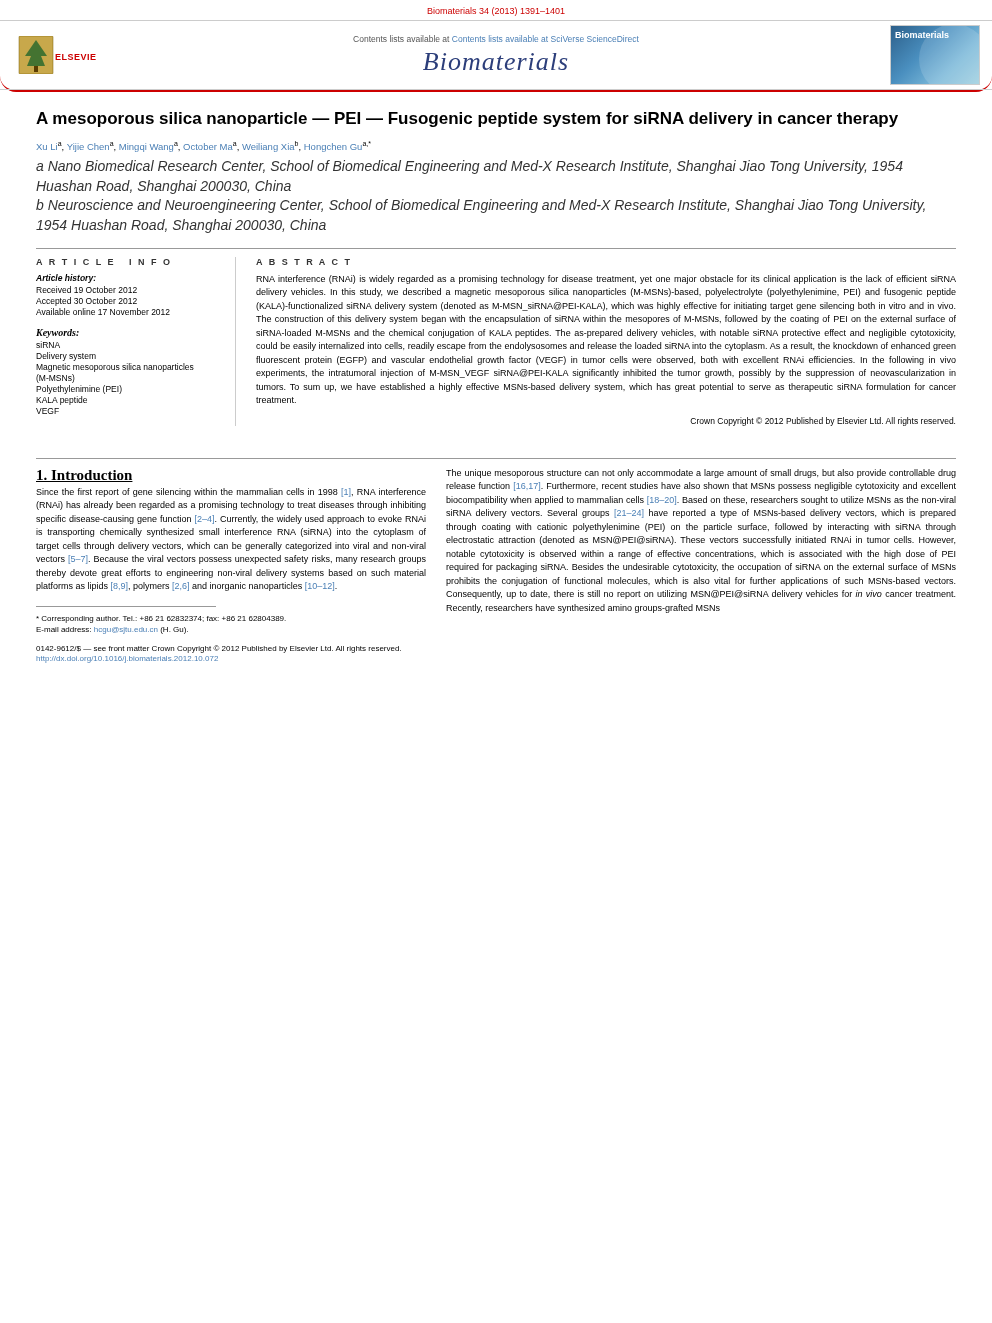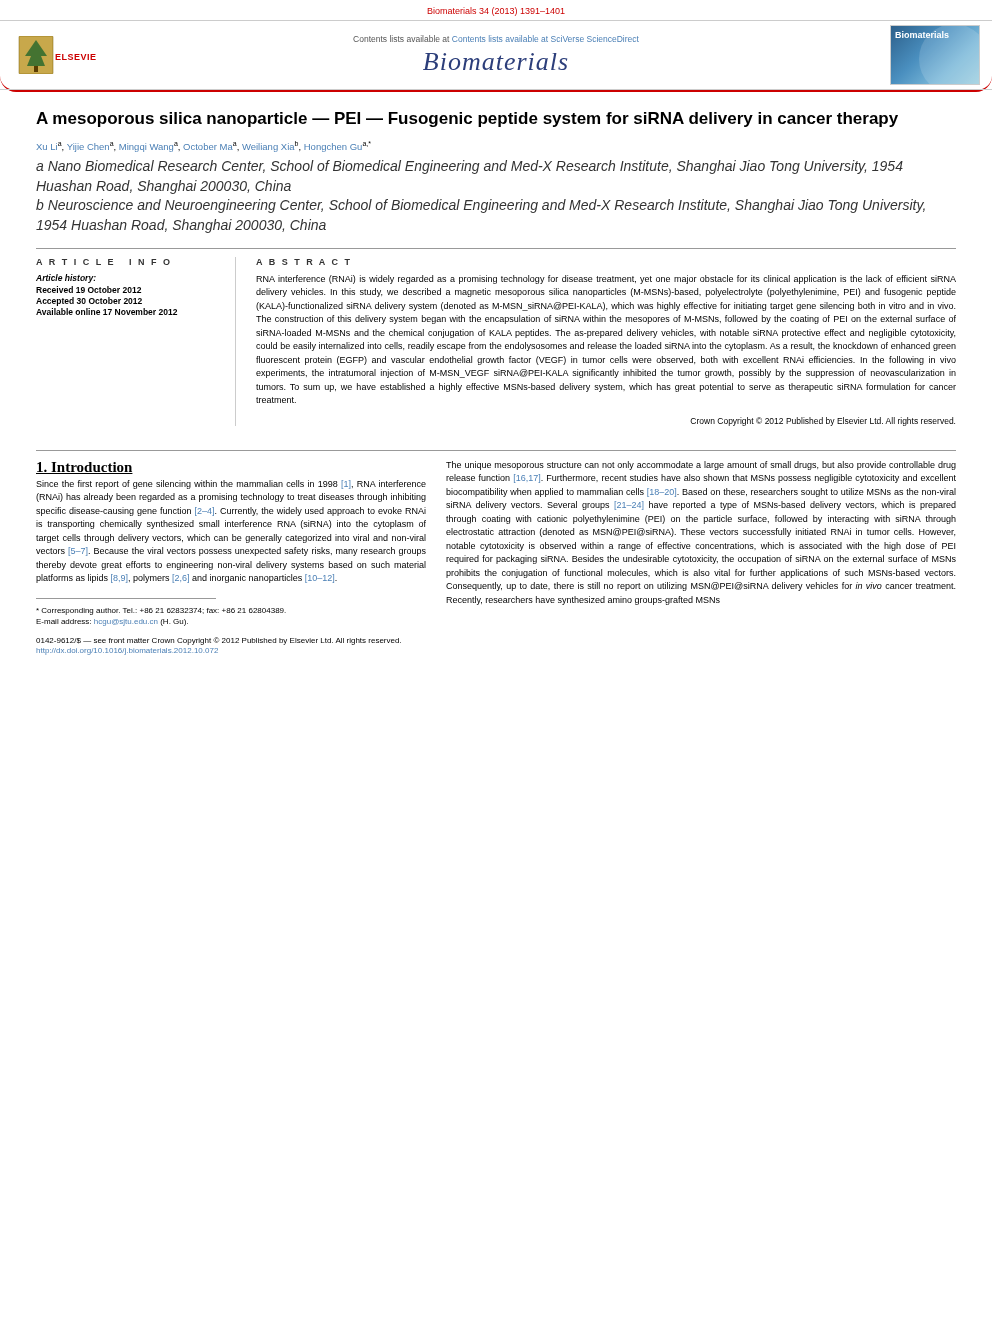--- a/index.html
+++ b/index.html
@@ -129,21 +129,21 @@
     .article-divider {
       border: none;
       border-top: 1px solid #999;
       margin: 8px 0;
     }
 
     
     .two-col {
       display: flex;
       gap: 20px;
-      margin-bottom: 24px;
+      margin-bottom: 32px;
       justify-content: flex-end;
     }
     .col-left {
       width: 200px;
       flex-shrink: 0;
       border-right: 1px solid #ccc;
       padding-right: 16px;
     }
     .col-right {
       flex: 1;
@@ -166,21 +166,20 @@
     }
     .article-info-label {
       font-style: italic;
       font-weight: bold;
       display: block;
       margin-bottom: 2px;
     }
     .article-info-date {
       display: block;
       margin-bottom: 1px;
-      font-weight: bold;
     }
 
     .keywords-section {
       margin-top: 10px;
     }
     .keyword-item {
       font-size: 8.5px;
       font-family: Arial, sans-serif;
       display: block;
       margin-bottom: 1px;
@@ -320,20 +319,30 @@
 
   <div class="two-col">
     <div class="col-left">
       <div class="section-label">A R T I C L E &nbsp; I N F O</div>
       <div class="article-info-item">
         <span class="article-info-label">Article history:</span>
         <span class="article-info-date">Received 19 October 2012</span>
         <span class="article-info-date">Accepted 30 October 2012</span>
         <span class="article-info-date">Available online 17 November 2012</span>
       </div>
+      <div class="keywords-section">
+        <span class="article-info-label">Keywords:</span>
+        <span class="keyword-item">siRNA</span>
+        <span class="keyword-item">Delivery system</span>
+        <span class="keyword-item">Magnetic mesoporous silica nanoparticles</span>
+        <span class="keyword-item">(M-MSNs)</span>
+        <span class="keyword-item">Polyethylenimine (PEI)</span>
+        <span class="keyword-item">KALA peptide</span>
+        <span class="keyword-item">VEGF</span>
+      </div>
     </div>
     <div class="col-right">
       <div class="section-label">A B S T R A C T</div>
       <div class="abstract-text">
         <p>RNA interference (RNAi) is widely regarded as a promising technology for disease treatment, yet one major obstacle for its clinical application is the lack of efficient siRNA delivery vehicles. In this study, we described a magnetic mesoporous silica nanoparticles (M-MSNs)-based, polyelectrolyte (polyethylenimine, PEI) and fusogenic peptide (KALA)-functionalized siRNA delivery system (denoted as M-MSN_siRNA@PEI-KALA), which was highly effective for initiating target gene silencing both in vitro and in vivo. The construction of this delivery system began with the encapsulation of siRNA within the mesopores of M-MSNs, followed by the coating of PEI on the external surface of siRNA-loaded M-MSNs and the chemical conjugation of KALA peptides. The as-prepared delivery vehicles, with notable siRNA protective effect and negligible cytotoxicity, could be easily internalized into cells, readily escape from the endolysosomes and release the loaded siRNA into the cytoplasm. As a result, the knockdown of enhanced green fluorescent protein (EGFP) and vascular endothelial growth factor (VEGF) in tumor cells were observed, both with excellent RNAi efficiencies. In the following in vivo experiments, the intratumoral injection of M-MSN_VEGF siRNA@PEI-KALA significantly inhibited the tumor growth, possibly by the suppression of neovascularization in tumors. To sum up, we have established a highly effective MSNs-based delivery system, which has great potential to serve as therapeutic siRNA formulation for cancer treatment.</p>
       </div>
       <div class="copyright-line">Crown Copyright © 2012 Published by Elsevier Ltd. All rights reserved.</div>
     </div>
   </div>
 

